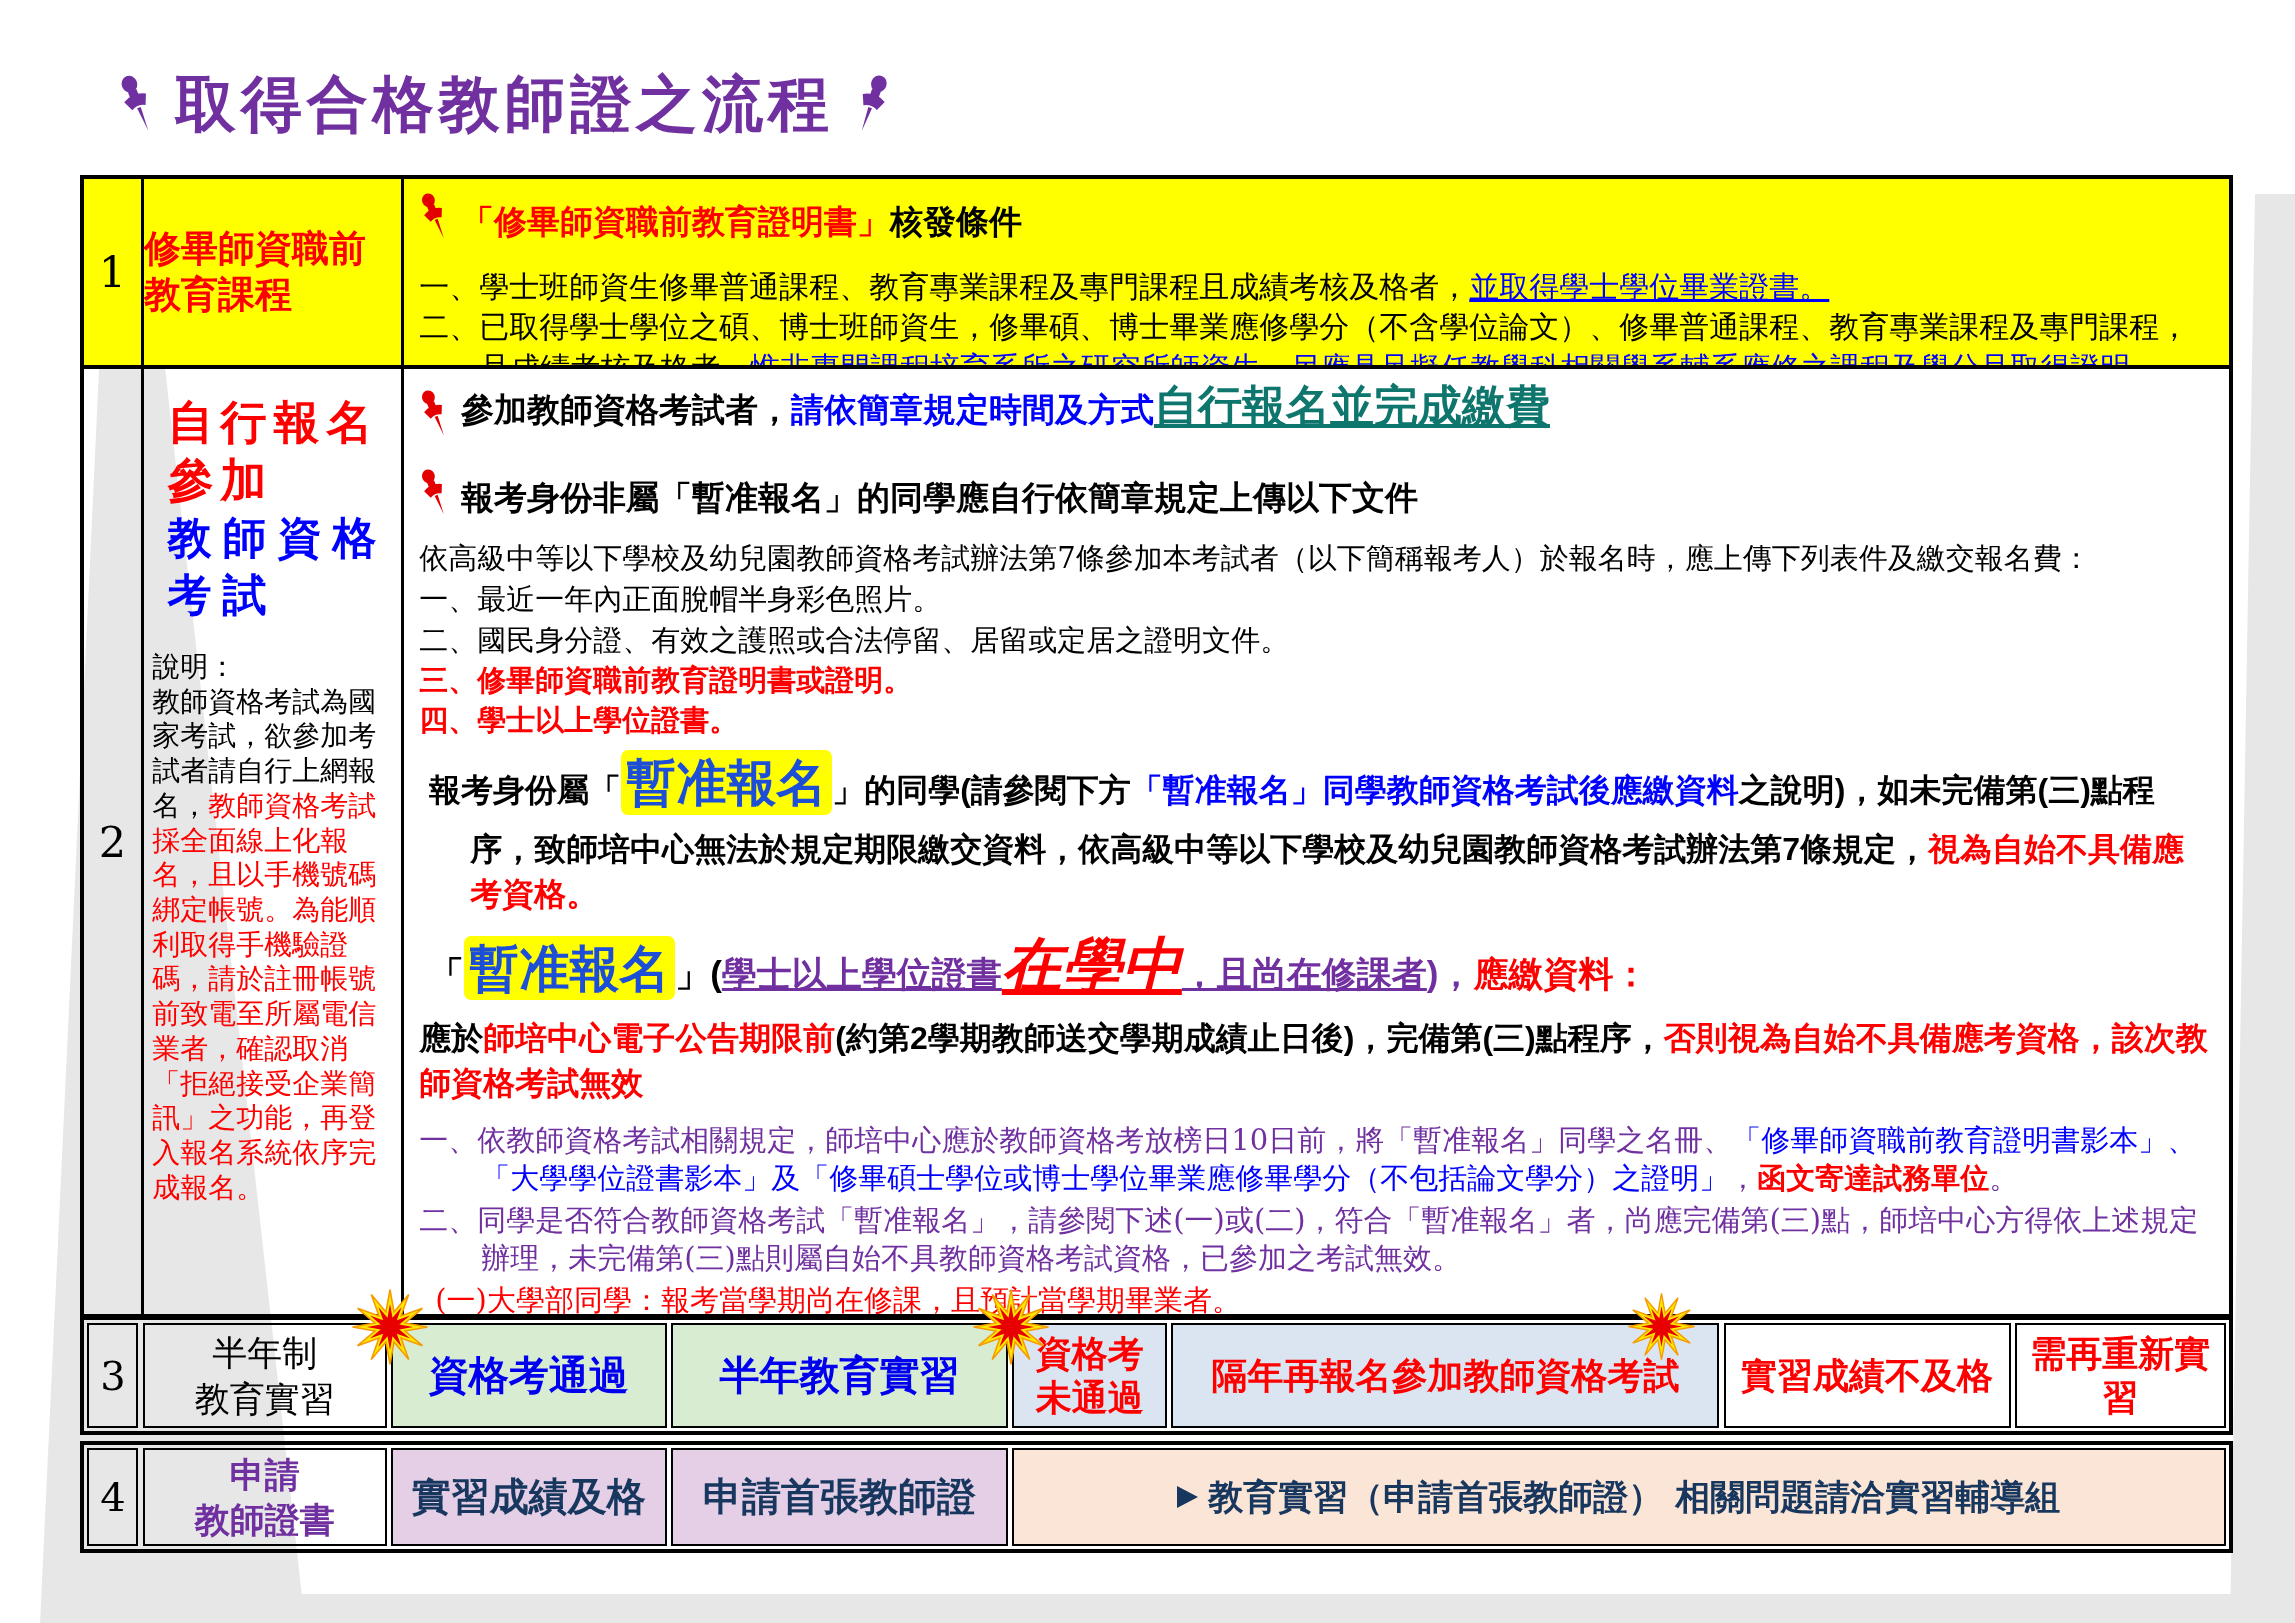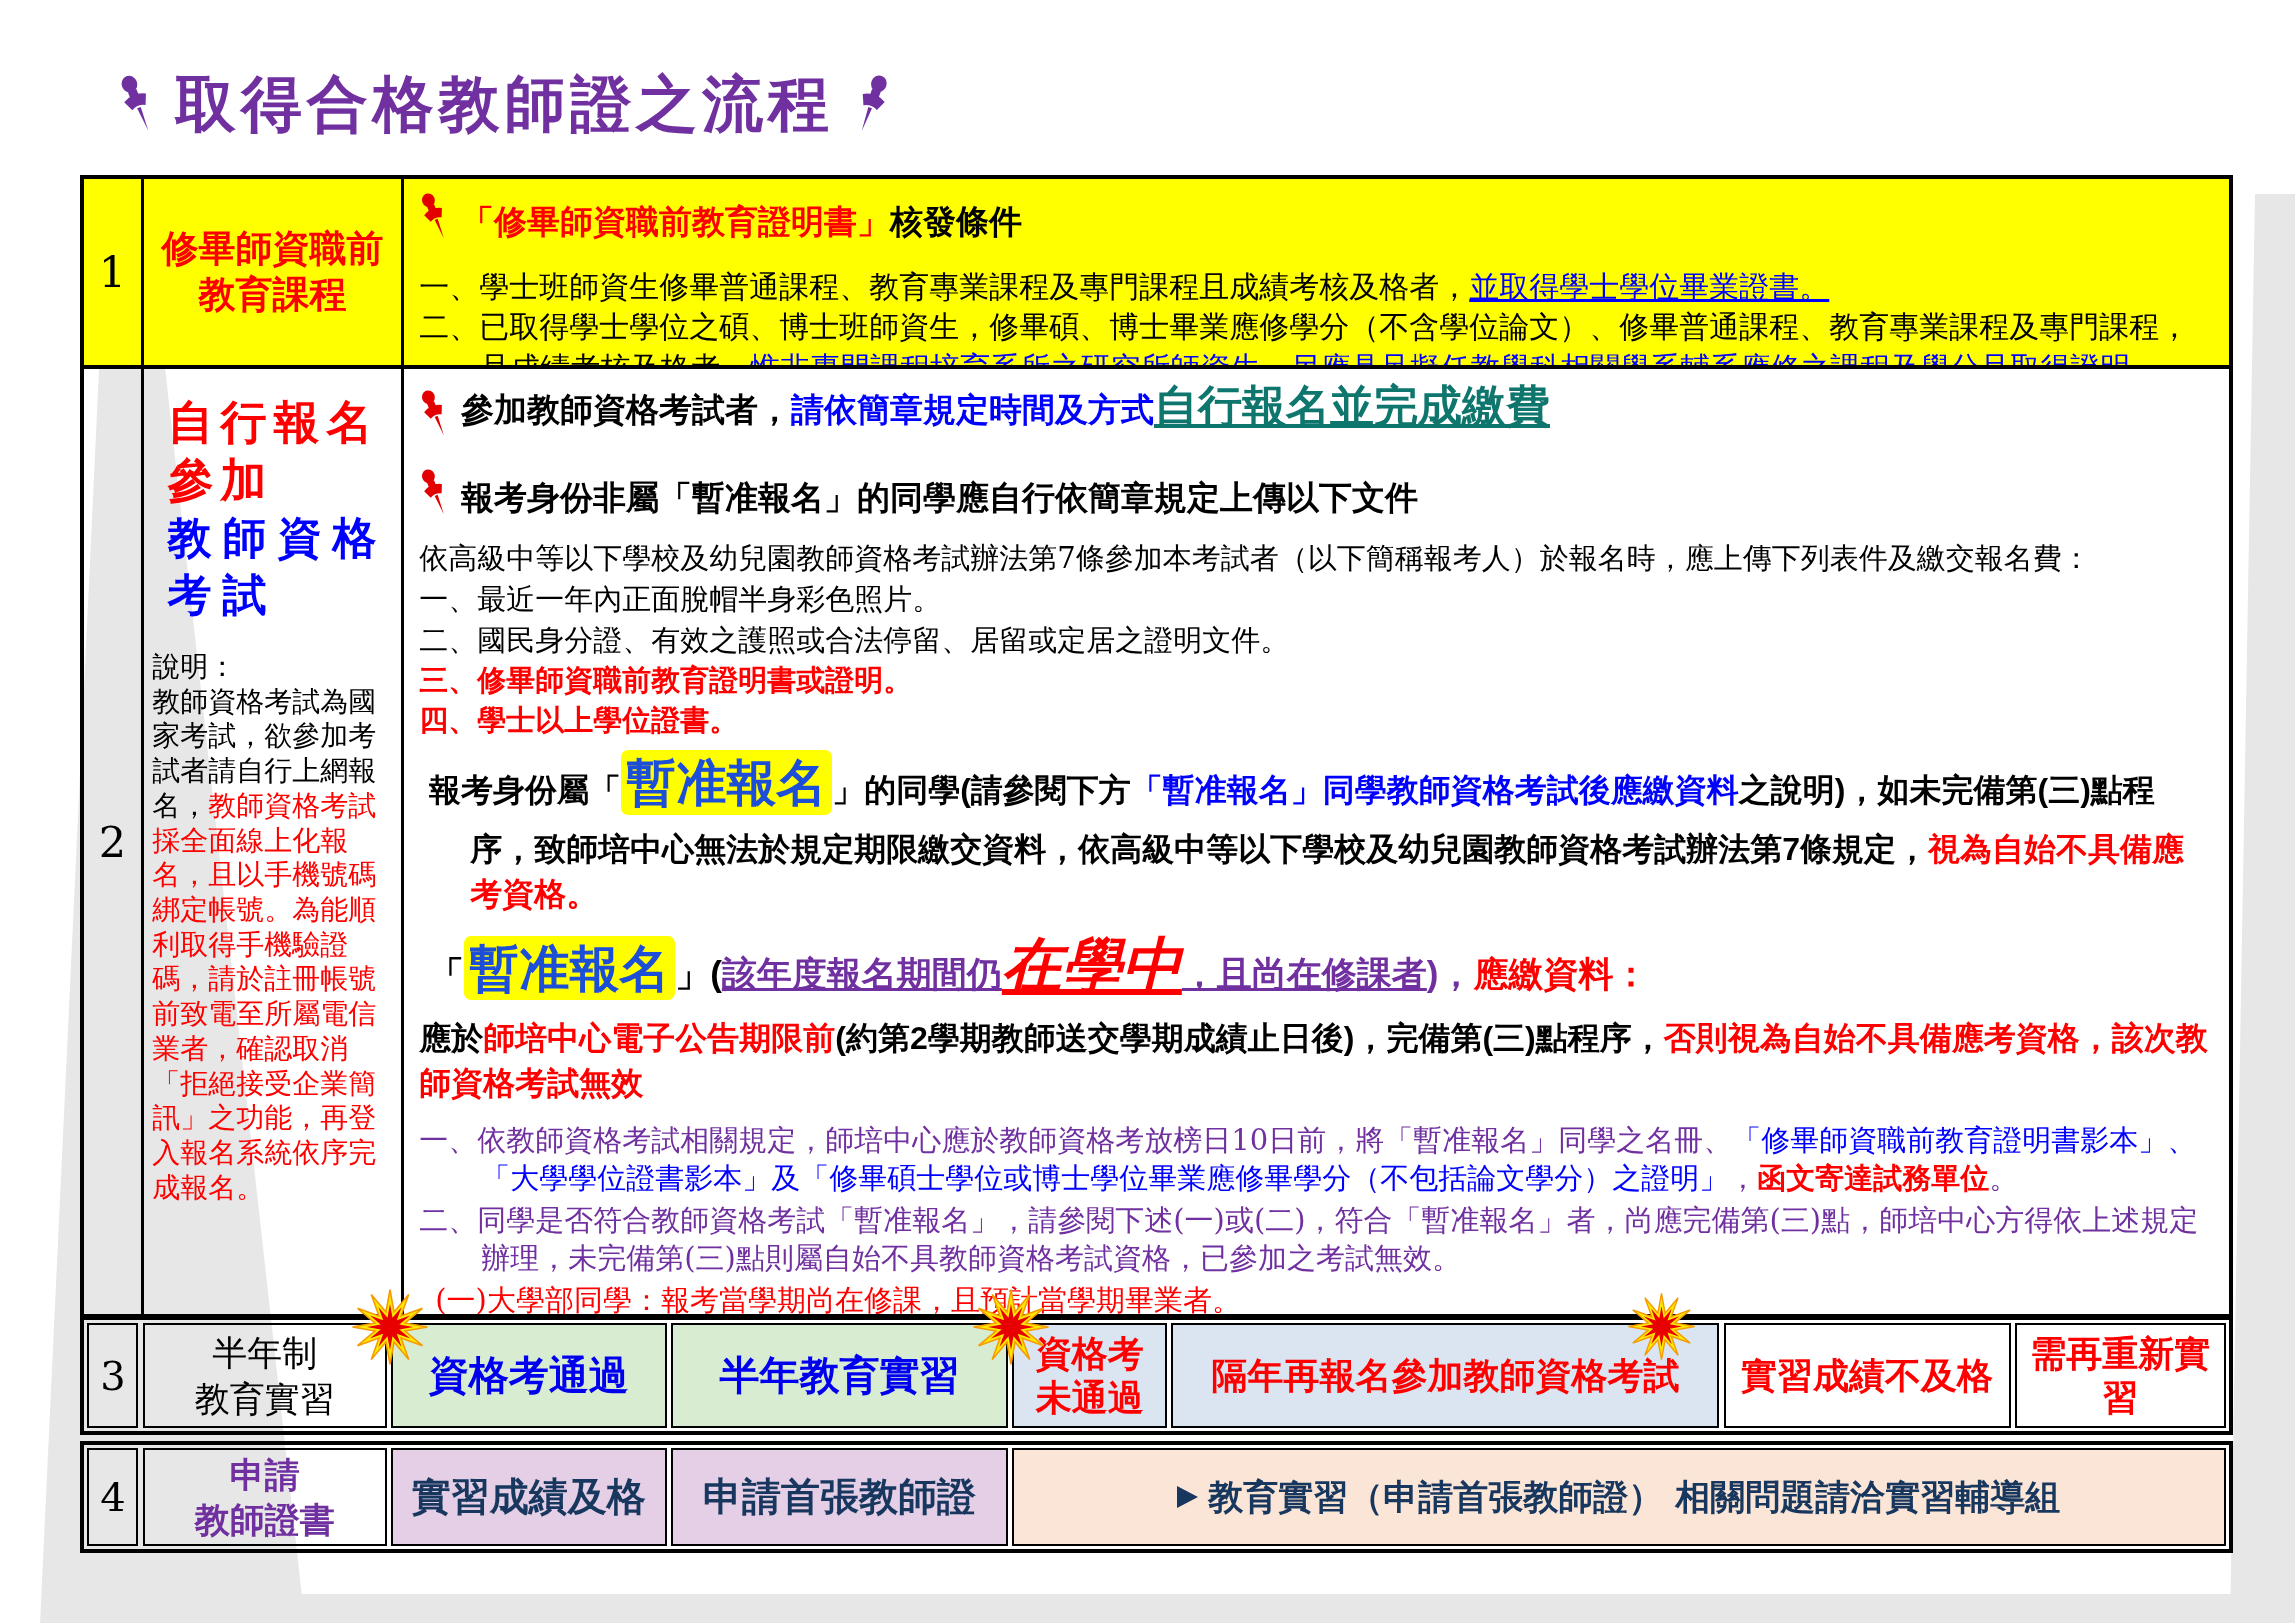--- a/index.html
+++ b/index.html
@@ -25,21 +25,21 @@
 
   
   .main-table{position:absolute;left:80px;top:175px;width:2153px;height:1143px;
       border:4.2px solid #000;box-sizing:border-box;z-index:2;background:transparent;}
   .trow{display:flex;box-sizing:border-box;}
   .trow1{height:186px;background:#ffff00;}
   .trow2{height:calc(100% - 186px);border-top:4.2px solid #000;}
   .col-num{width:60px;border-right:3.5px solid #000;display:flex;align-items:center;
       justify-content:center;font-size:43px;box-sizing:border-box;background:transparent;}
   .col-label{width:260px;border-right:3.5px solid #000;box-sizing:border-box;
-      display:flex;flex-direction:column;align-items:center;background:transparent;}
+      display:flex;flex-direction:column;background:transparent;}
   .col-content{flex:1;padding:8.3px 15.3px 7px 15.3px;overflow:hidden;box-sizing:border-box;background:#fff;}
   .trow2 .col-content{background:transparent;}
 
   
   .r1-label{justify-content:center;}
   .r1-label .lbl{color:#ff0000;font-weight:bold;font-size:37px;line-height:1.25;
       font-family:"Liberation Sans",sans-serif;}
   .r1-head{font-family:"Liberation Sans",sans-serif;font-weight:bold;font-size:33px;
       margin:4.2px 0 9.7px 0;}
   .r1-head .red{color:#ff0000;}
@@ -225,21 +225,21 @@
         </div>
 
         <div class="tent tent2">
           <span class="pin-red pin-inline">
             <svg class="pin-svg" viewBox="0 0 60 96" fill="currentColor">
                 <ellipse cx="30" cy="15" rx="12" ry="13"></ellipse>
                 <rect x="23" y="26" width="14" height="9"></rect>
                 <path d="M12 38 Q30 28 48 38 L41 54 Q30 48 19 54 Z"></path>
                 <path d="M27 54 L30 92 L33 54 Z"></path>
               </svg>
-          </span><span>「</span><span class="hl">暫准報名</span><span>」(</span><span class="purple-u">該年度報名期間仍</span><span class="big-red">在學中</span><span class="purple-u">，且尚在修課者</span><span class="purple-plain">)，</span><span class="red">應繳資料：</span>
+          </span><span>「</span><span class="hl">暫准報名</span><span>」(</span><span class="purple-u">學士以上學位證書</span><span class="big-red">在學中</span><span class="purple-u">，且尚在修課者</span><span class="purple-plain">)，</span><span class="red">應繳資料：</span>
         </div>
 
         <div class="tent3">
           <span>應於</span><span class="red">師培中心電子公告期限前</span><span>(約第2學期教師送交學期成績止日後)，完備第(三)點程序，</span><span class="red">否則視為自始不具備應考資格，該次教師資格考試無效</span>
         </div>
 
         <div class="plist">
           <span>一、依教師資格考試相關規定，師培中心應於教師資格考放榜日10日前，將「暫准報名」同學之名冊、</span><span class="blue">「修畢師資職前教育證明書影本」、「大學學位證書影本」及「修畢碩士學位或博士學位畢業應修畢學分（不包括論文學分）之證明」</span><span>，</span><span class="redb">函文寄達試務單位</span><span>。</span>
         </div>
         <div class="plist">二、同學是否符合教師資格考試「暫准報名」，請參閱下述(一)或(二)，符合「暫准報名」者，尚應完備第(三)點，師培中心方得依上述規定辦理，未完備第(三)點則屬自始不具教師資格考試資格，已參加之考試無效。</div>

